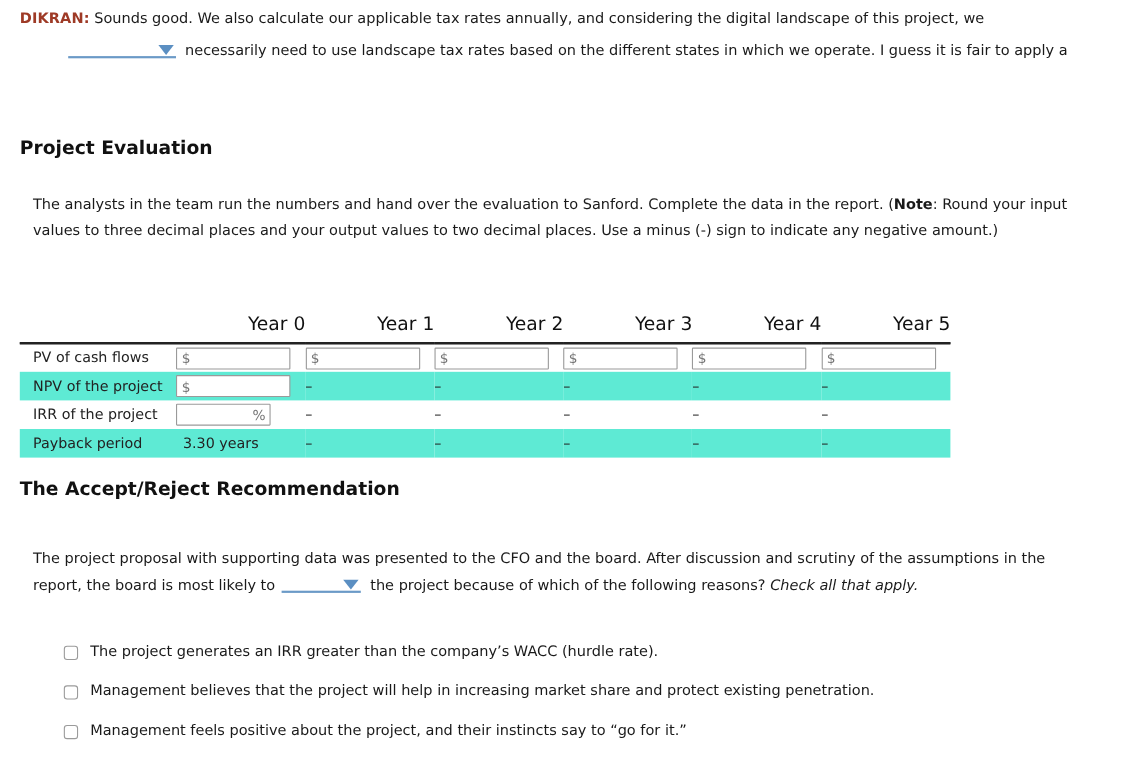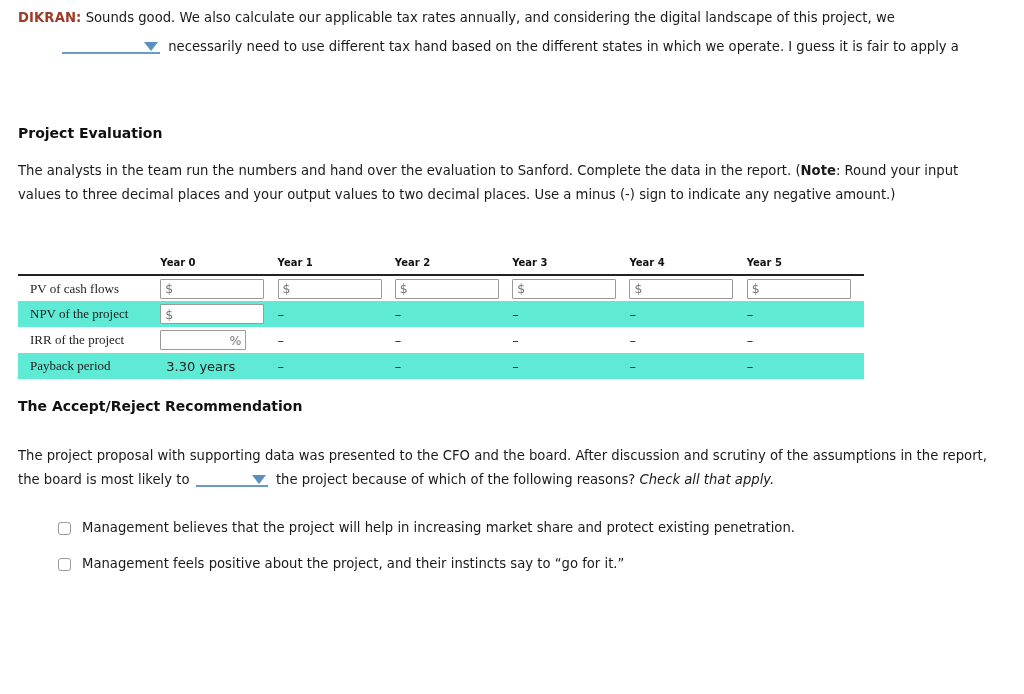--- a/index.html
+++ b/index.html
@@ -62,70 +62,69 @@
     height: 0;
     border-left: 7px solid transparent;
     border-right: 7px solid transparent;
     border-top: 9px solid #5b8fc2;
   }
   .inline-dd.narrow { width: 72px; }
 
   
   .section-head {
     font-weight: bold;
-    font-size: 14px;
+    font-size: 17px;
     color: #111;
     padding-left: 18px;
   }
 
   .body-p {
     padding: 0 30px 0 18px;
     line-height: 24px;
-    margin: 0;
+    margin: 12px;
   }
   .body-p b { font-weight: bold; }
   .ital { font-style: italic; }
 
   
   .tbl-wrap {
     padding-left: 18px;
   }
   table.eval {
     border-collapse: collapse;
     width: 846px;
     table-layout: fixed;
   }
   table.eval col.c-label { width: 142px; }
   table.eval col.c-year  { width: 117px; }
 
   table.eval th {
-    text-align: left;
-    font-weight: bold;
-    font-size: 10px;
+    text-align: right;
+    font-weight: normal;
+    font-size: 17px;
     padding: 0 0 6px 0;
     color: #111;
     vertical-align: bottom;
   }
   table.eval thead tr {
     border-bottom: 2px solid #222;
   }
   table.eval th.lbl { }
 
   table.eval td {
     padding: 0;
     height: 26px;
     font-size: 13px;
     color: #222;
     vertical-align: middle;
   }
   table.eval tbody tr.shaded { background: #5eead4; }
   table.eval td.rowlabel {
     padding-left: 12px;
     white-space: nowrap;
-    font-family: Liberation Serif, serif;
   }
   td.dash {
     color: #444;
     padding-left: 3px;
   }
   td.plain {
     padding-left: 2px;
   }
 
   .cellpad { padding: 4px 0; }
@@ -183,21 +182,21 @@
 
     <div class="dlg-p" style="padding-top:3px;">
       <span class="speaker speaker-dikran">DIKRAN:</span>
       <span>Sounds good. We also calculate our applicable tax rates annually, and considering the digital landscape of this project, we</span>
     </div>
 
     <div class="dlg-p dlg-indent">
       <span class="inline-dd">
         <span class="caret"></span>
       </span>
-      <span>necessarily need to use different tax hand based on the different states in which we operate. I guess it is fair to apply a</span>
+      <span>necessarily need to use landscape tax rates based on the different states in which we operate. I guess it is fair to apply a</span>
     </div>
 
 
     <div style="height:22px;"></div>
 
   </div>
 
   <div style="height:42px;"></div>
 
   <div class="section-head">Project Evaluation</div>
@@ -306,20 +305,24 @@
       <span class="caret"></span>
     </span>
     <span>the project because of which of the following reasons?</span>
     <span class="ital">Check all that apply.</span>
   </p>
 
   <div style="height:18px;"></div>
 
   <div class="opts">
 
+    <div class="opt-row">
+      <span class="cbox"></span>
+      <span class="opt-text">The project generates an IRR greater than the company’s WACC (hurdle rate).</span>
+    </div>
 
 
     <div class="opt-row">
       <span class="cbox"></span>
       <span class="opt-text">Management believes that the project will help in increasing market share and protect existing penetration.</span>
     </div>
 
     <div class="opt-row">
       <span class="cbox"></span>
       <span class="opt-text">Management feels positive about the project, and their instincts say to “go for it.”</span>

